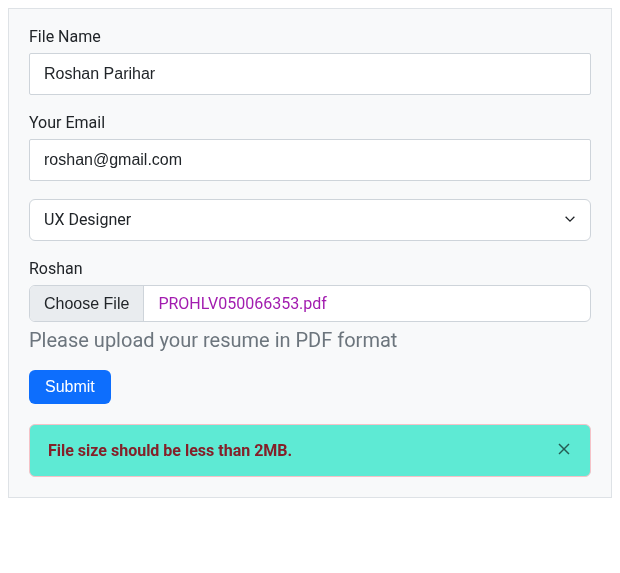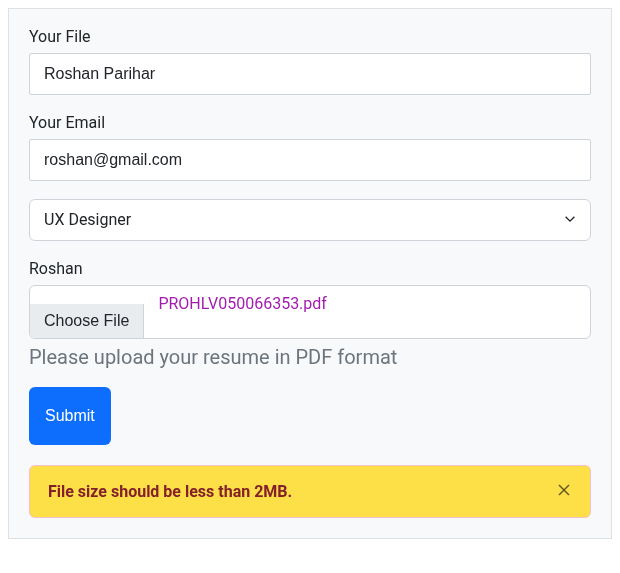--- a/index.html
+++ b/index.html
@@ -71,49 +71,48 @@
     }
     .file-choose-btn {
       padding: 8px 14px;
       background: #e9ecef;
       border: none;
       border-right: 1px solid #ced4da;
       font-size: 16px;
       color: #212529;
       cursor: pointer;
       white-space: nowrap;
-      margin-top: 18px;
     }
     .file-name {
       padding: 8px 14px;
       font-size: 16px;
       color: #a21caf;
       flex: 1;
     }
     .form-help-text {
       font-size: 20px;
       color: #6c757d;
       margin-top: 6px;
     }
     .submit-btn {
       background: #0d6efd;
       color: #ffffff;
       border: none;
-      padding: 20px 16px;
+      padding: 8px 16px;
       font-size: 16px;
       border-radius: 6px;
       cursor: pointer;
       margin-bottom: 20px;
     }
     .alert {
       display: flex;
       align-items: center;
       justify-content: space-between;
       padding: 16px 18px;
-      background: #fde047;
+      background: #5eead4;
       border: 1px solid #f5c2c7;
       border-radius: 6px;
       color: #842029;
     }
     .alert-text {
       font-weight: 700;
       font-size: 16px;
     }
     .alert-close {
       background: none;
@@ -124,21 +123,21 @@
       align-items: center;
       opacity: 0.6;
     }
   </style>
 </head>
 <body>
 
 <div class="form-container">
 
   <div class="form-group">
-    <label class="form-label">Your File</label>
+    <label class="form-label">File Name</label>
     <input type="text" class="form-input" value="Roshan Parihar" style="">
   </div>
 
   <div class="form-group">
     <label class="form-label">Your Email</label>
     <input type="text" class="form-input" value="roshan@gmail.com" style="">
   </div>
 
   <div class="form-group">
     <div class="form-select-wrapper">

